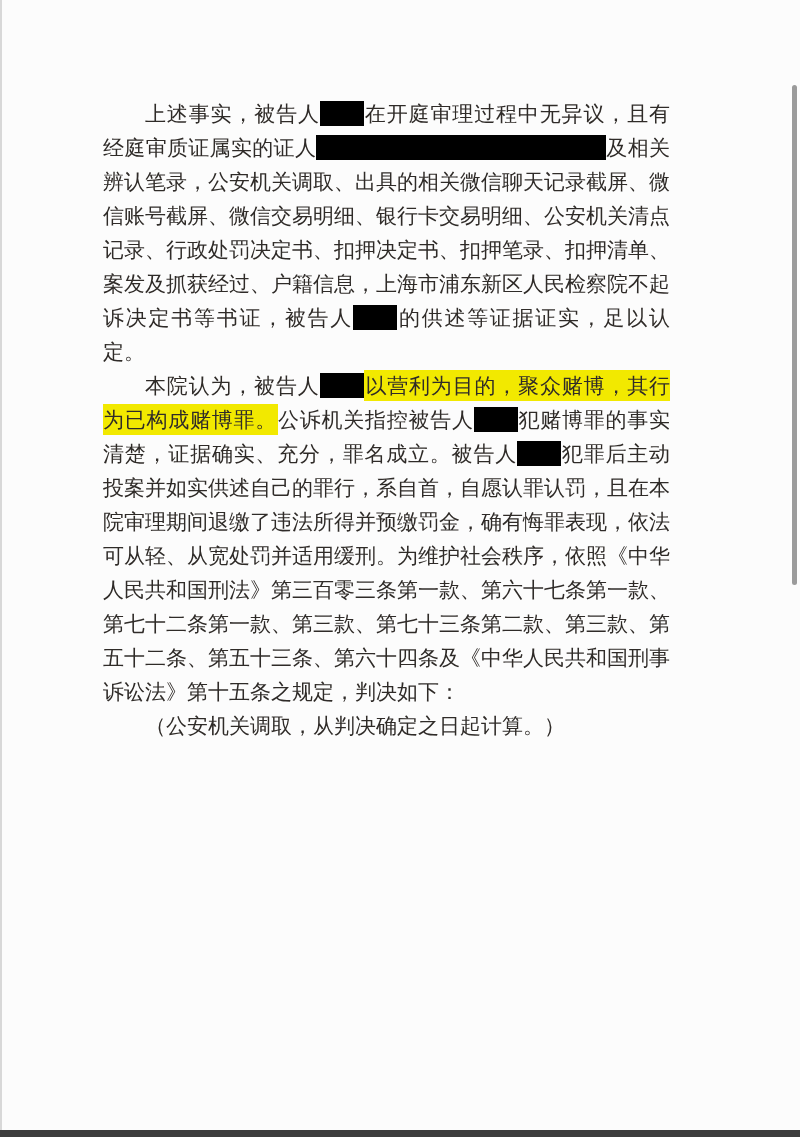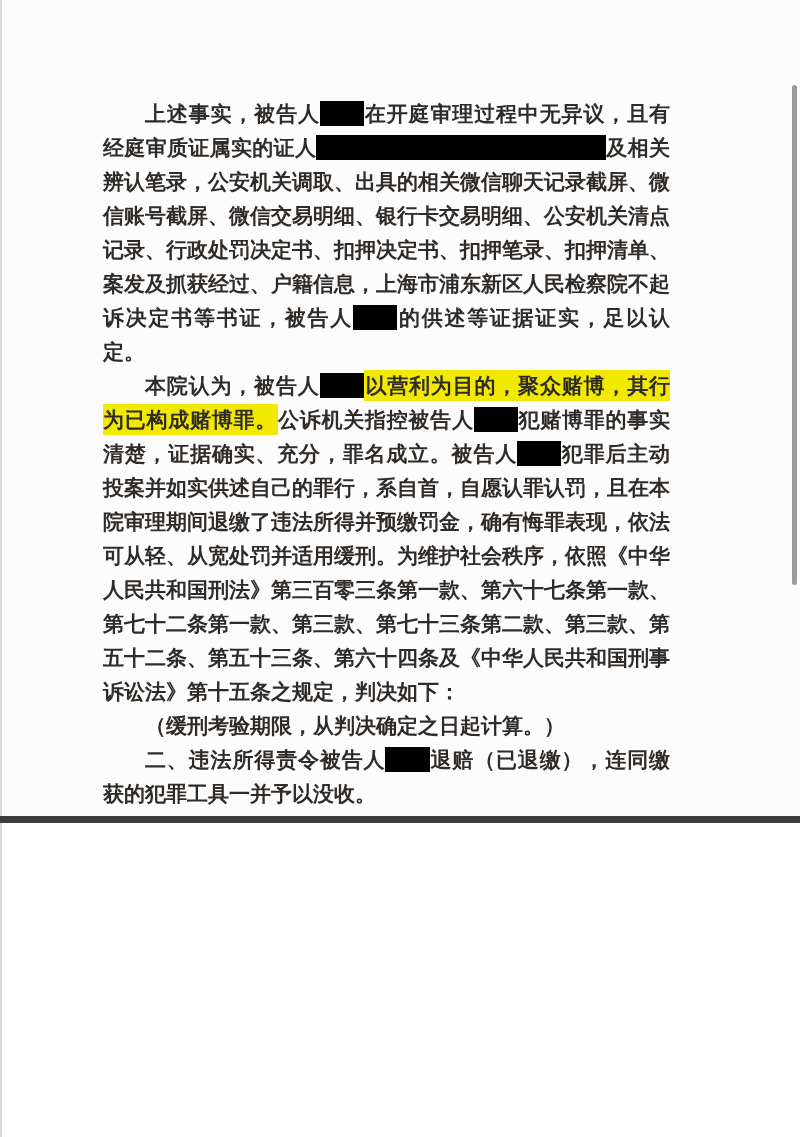--- a/index.html
+++ b/index.html
@@ -4,23 +4,22 @@
 <style>
   html,body{margin:0;padding:0;}
   body{
     width:800px;height:1137px;
     font-family:"Liberation Serif","DejaVu Serif",serif;
     background:#ffffff;
     overflow:hidden;
   }
   .page{
     position:relative;
-    width:800px;height:823px;
+    width:800px;height:1137px;
     background:var(--paper,#fcfcfc);
-    font-weight:bold;
   }
   
   .left-edge{
     position:absolute;left:0;top:0;
     width:2px;height:1137px;
     background:var(--edge,#d8d8d8);
   }
   
   .scrollbar{
     position:absolute;left:792px;top:85px;
@@ -61,18 +60,17 @@
   }
 </style>
 </head>
 <body>
 
 <div class="page">
   <div class="left-edge"></div>
   <div class="doc" id="doc">
       <p><span>上述事实，被告人</span><span class="redact" style="width: 2.1em;"></span><span>在开庭审理过程中无异议，且有经庭审质证属实的证人</span><span class="redact" style="width: 13.8em;"></span><span>及相关辨认笔录，公安机关调取、出具的相关微信聊天记录截屏、微信账号截屏、微信交易明细、银行卡交易明细、公安机关清点记录、行政处罚决定书、扣押决定书、扣押笔录、扣押清单、案发及抓获经过、户籍信息，上海市浦东新区人民检察院不起诉决定书等书证，被告人</span><span class="redact" style="width: 2.1em;"></span><span>的供述等证据证实，足以认定。</span></p>
       <p><span>本院认为，被告人</span><span class="redact" style="width: 2.1em;"></span><mark class="hl">以营利为目的，聚众赌博，其行为已构成赌博罪。</mark><span>公诉机关指控被告人</span><span class="redact" style="width: 2.1em;"></span><span>犯赌博罪的事实清楚，证据确实、充分，罪名成立。被告人</span><span class="redact" style="width: 2.1em;"></span><span>犯罪后主动投案并如实供述自己的罪行，系自首，自愿认罪认罚，且在本院审理期间退缴了违法所得并预缴罚金，确有悔罪表现，依法可从轻、从宽处罚并适用缓刑。为维护社会秩序，依照《中华人民共和国刑法》第三百零三条第一款、第六十七条第一款、第七十二条第一款、第三款、第七十三条第二款、第三款、第五十二条、第五十三条、第六十四条及《中华人民共和国刑事诉讼法》第十五条之规定，判决如下：</span></p>
-      <p><span>（缓刑考验期限，从判决确定之日起计算。）</span></p>
-      <p><span>二、违法所得责令被告人</span><span class="redact" style="width: 2.1em;"></span><span>退赔（已退缴），连同缴获的犯罪工具一并予以没收。</span></p>
+      <p><span>（公安机关调取，从判决确定之日起计算。）</span></p>
     </div>
   <div class="scrollbar"></div>
   <div class="bottom-bar"></div>
 </div>
 
 </body></html>

